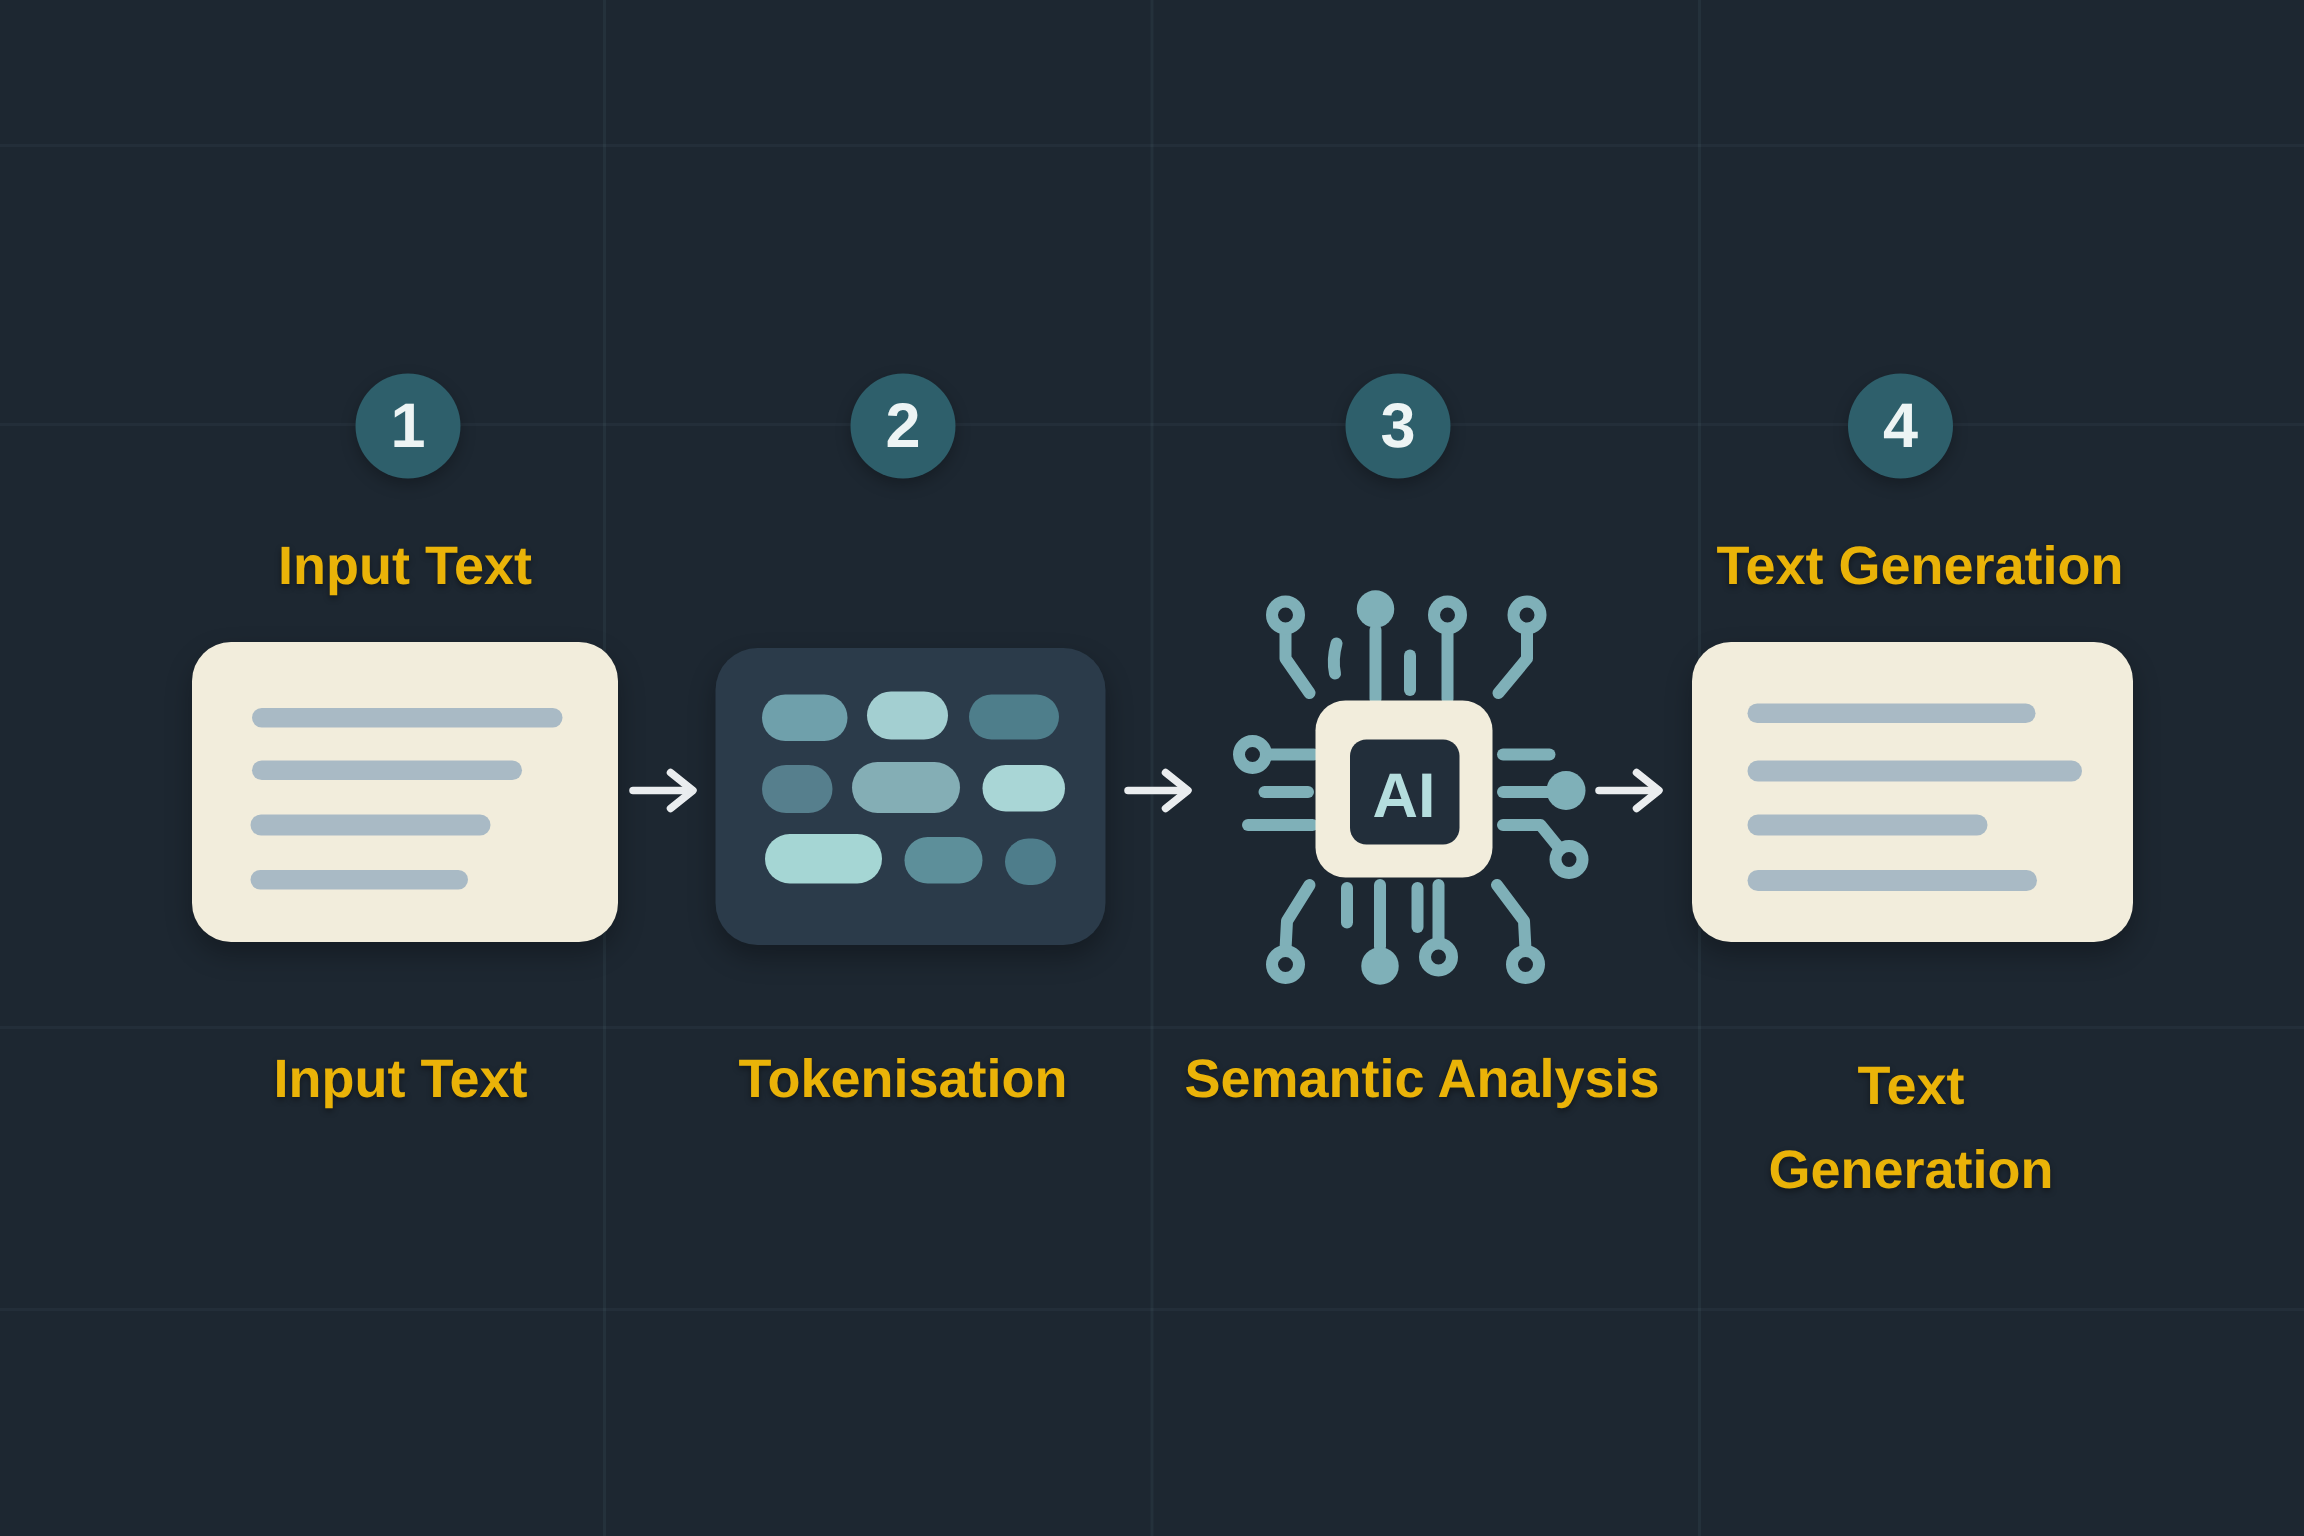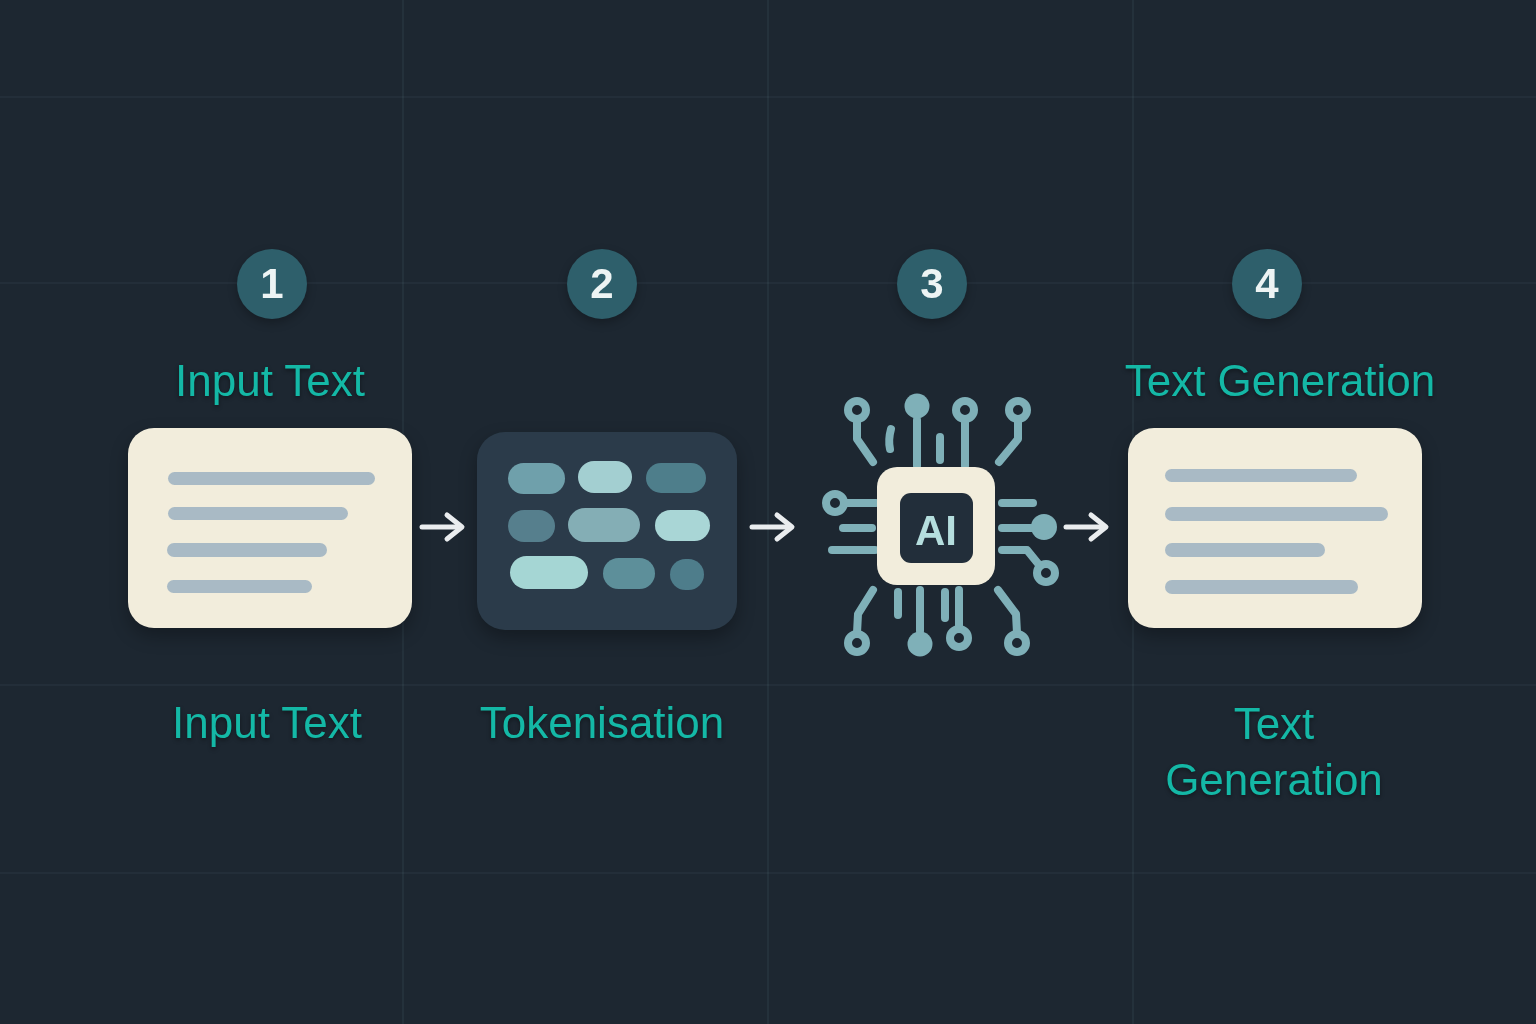--- a/index.html
+++ b/index.html
@@ -18,21 +18,21 @@
   .badge{
     position:absolute;top:249px;width:70px;height:70px;border-radius:50%;
     background:#2E5F6B;color:#EDF4F4;font-size:42px;font-weight:700;
     display:flex;align-items:center;justify-content:center;
     box-shadow:0 4px 10px rgba(0,0,0,0.25);
   }
   .badge1{left:237px;} .badge2{left:567px;} .badge3{left:897px;} .badge4{left:1232px;}
 
   
   .label{
-    position:absolute;color:#14b8a6;font-size:44px;font-weight:400;
+    position:absolute;color:#eab308;font-size:36px;font-weight:700;
     white-space:nowrap;transform:translateX(-50%);
     text-shadow:0 2px 4px rgba(0,0,0,0.4);
   }
   .top-label{top:356px;}
   .tl1{left:270px;} .tl2{left:602px;} .tl4{left:1280px;}
   .bottom-label{top:698px;}
   .bl1{left:267px;} .bl2{left:602px;} .bl3{left:948px;}
   .bl4{left:1274px;white-space:normal;width:250px;text-align:center;line-height:56px;top:696px;}
 
   
@@ -190,15 +190,16 @@
 
   <div class="doc-card doc4">
     <div class="text-line ln1"></div>
     <div class="text-line ln2"></div>
     <div class="text-line ln3"></div>
     <div class="text-line ln4"></div>
   </div>
 
   <div class="label bottom-label bl1">Input Text</div>
   <div class="label bottom-label bl2">Tokenisation</div>
+  <div class="label bottom-label bl3">Semantic Analysis</div>
   <div class="label bottom-label bl4">Text Generation</div>
 
 </div>
 
 </body></html>

